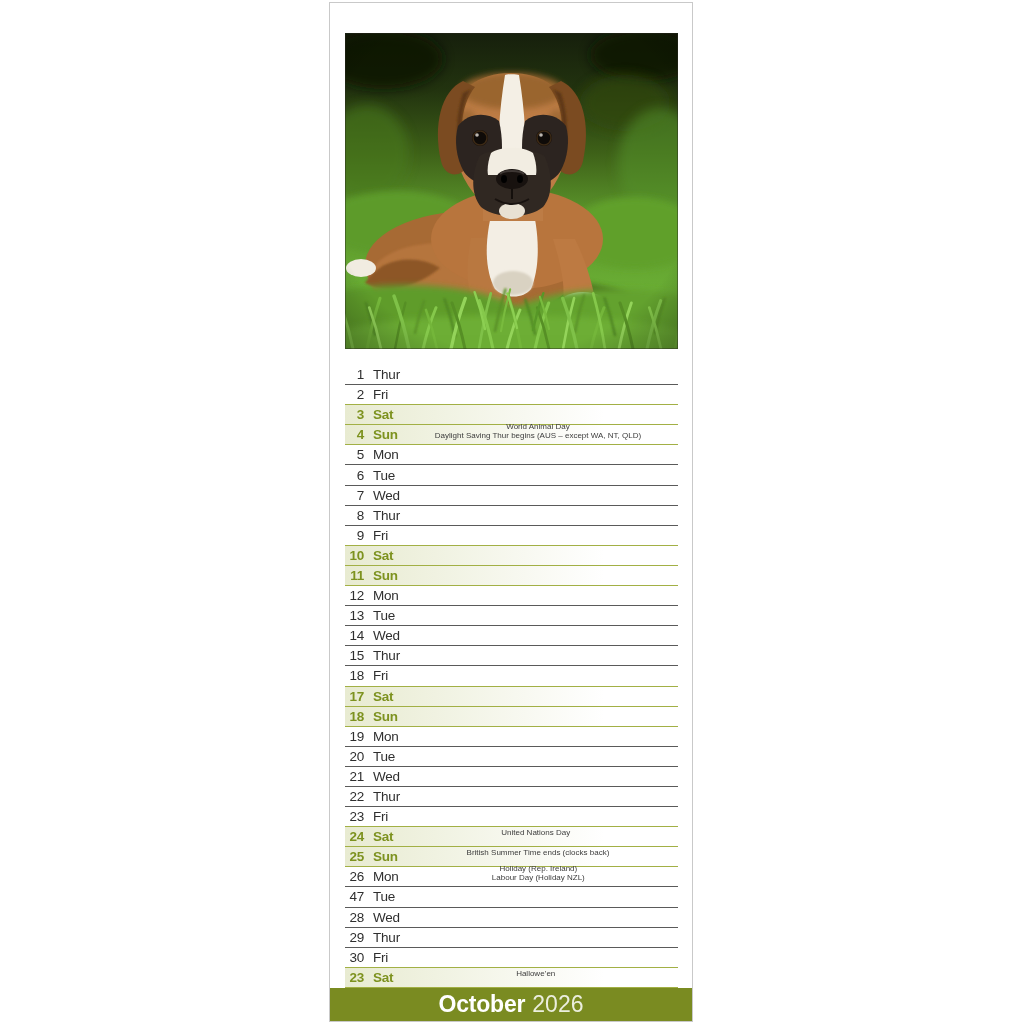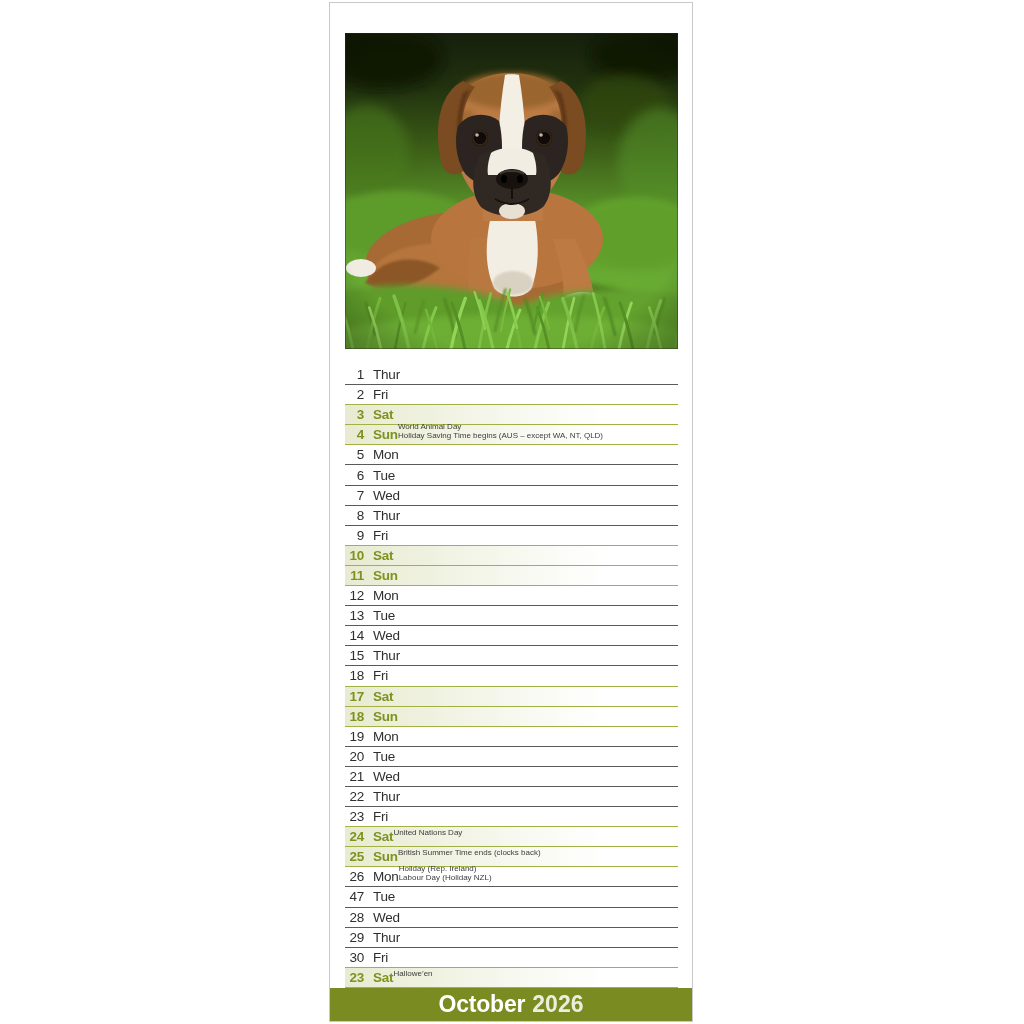--- a/index.html
+++ b/index.html
@@ -33,31 +33,31 @@
     font-size:13.5px;color:var(--day-text,#2f2f2f);letter-spacing:-0.3px;
   }
   .day-name{
     margin-left:9px;font-size:13.5px;color:var(--day-text,#2f2f2f);letter-spacing:-0.2px;
     white-space:nowrap;
   }
   .weekend .day-num,.weekend .day-name{
     color:var(--olive-text,#7d921f);font-weight:bold;
   }
   .day-events{
-    flex:1;display:flex;flex-direction:column;justify-content:center;align-items:flex-start;
+    flex:1;display:flex;flex-direction:column;justify-content:center;align-items:center;
     font-size:8px;line-height:9.3px;color:var(--event-text,#3c3c3c);
     padding-bottom:8px;white-space:nowrap;
   }
   .month-bar{
     position:absolute;left:0;right:0;bottom:0;height:33px;
     background:var(--olive-bar,#7a8b21);
     display:flex;align-items:center;justify-content:center;color:#fff;margin-top:18px;
   }
   .month-label{font-size:23px;font-weight:bold;letter-spacing:-0.2px;}
-  .year-label{font-size:23px;font-weight:bold;color:rgba(255,255,255,0.85);margin-left:7px;}
+  .year-label{font-size:23px;font-weight:normal;color:rgba(255,255,255,0.85);margin-left:7px;}
 </style>
 </head>
 <body>
 
 <div class="card">
 
   <div class="photo">
     <svg viewBox="0 0 333 316" preserveAspectRatio="none">
       <defs>
         <linearGradient id="bgG" x1="0" y1="0" x2="0" y2="1">
@@ -211,21 +211,21 @@
       <div class="day-row sep-olive weekend">
         <span class="day-num">3</span>
         <span class="day-name">Sat</span>
         <span class="day-events"></span>
       </div>
       <div class="day-row sep-olive weekend">
         <span class="day-num">4</span>
         <span class="day-name">Sun</span>
         <span class="day-events">
           <div class="event-line">World Animal Day</div>
-          <div class="event-line">Holiday Saving Time begins (AUS – except WA, NT, QLD)</div>
+          <div class="event-line">Daylight Saving Thur begins (AUS – except WA, NT, QLD)</div>
         </span>
       </div>
       <div class="day-row sep-gray">
         <span class="day-num">5</span>
         <span class="day-name">Mon</span>
       </div>
       <div class="day-row sep-gray">
         <span class="day-num">6</span>
         <span class="day-name">Tue</span>
         <span class="day-events"></span>

